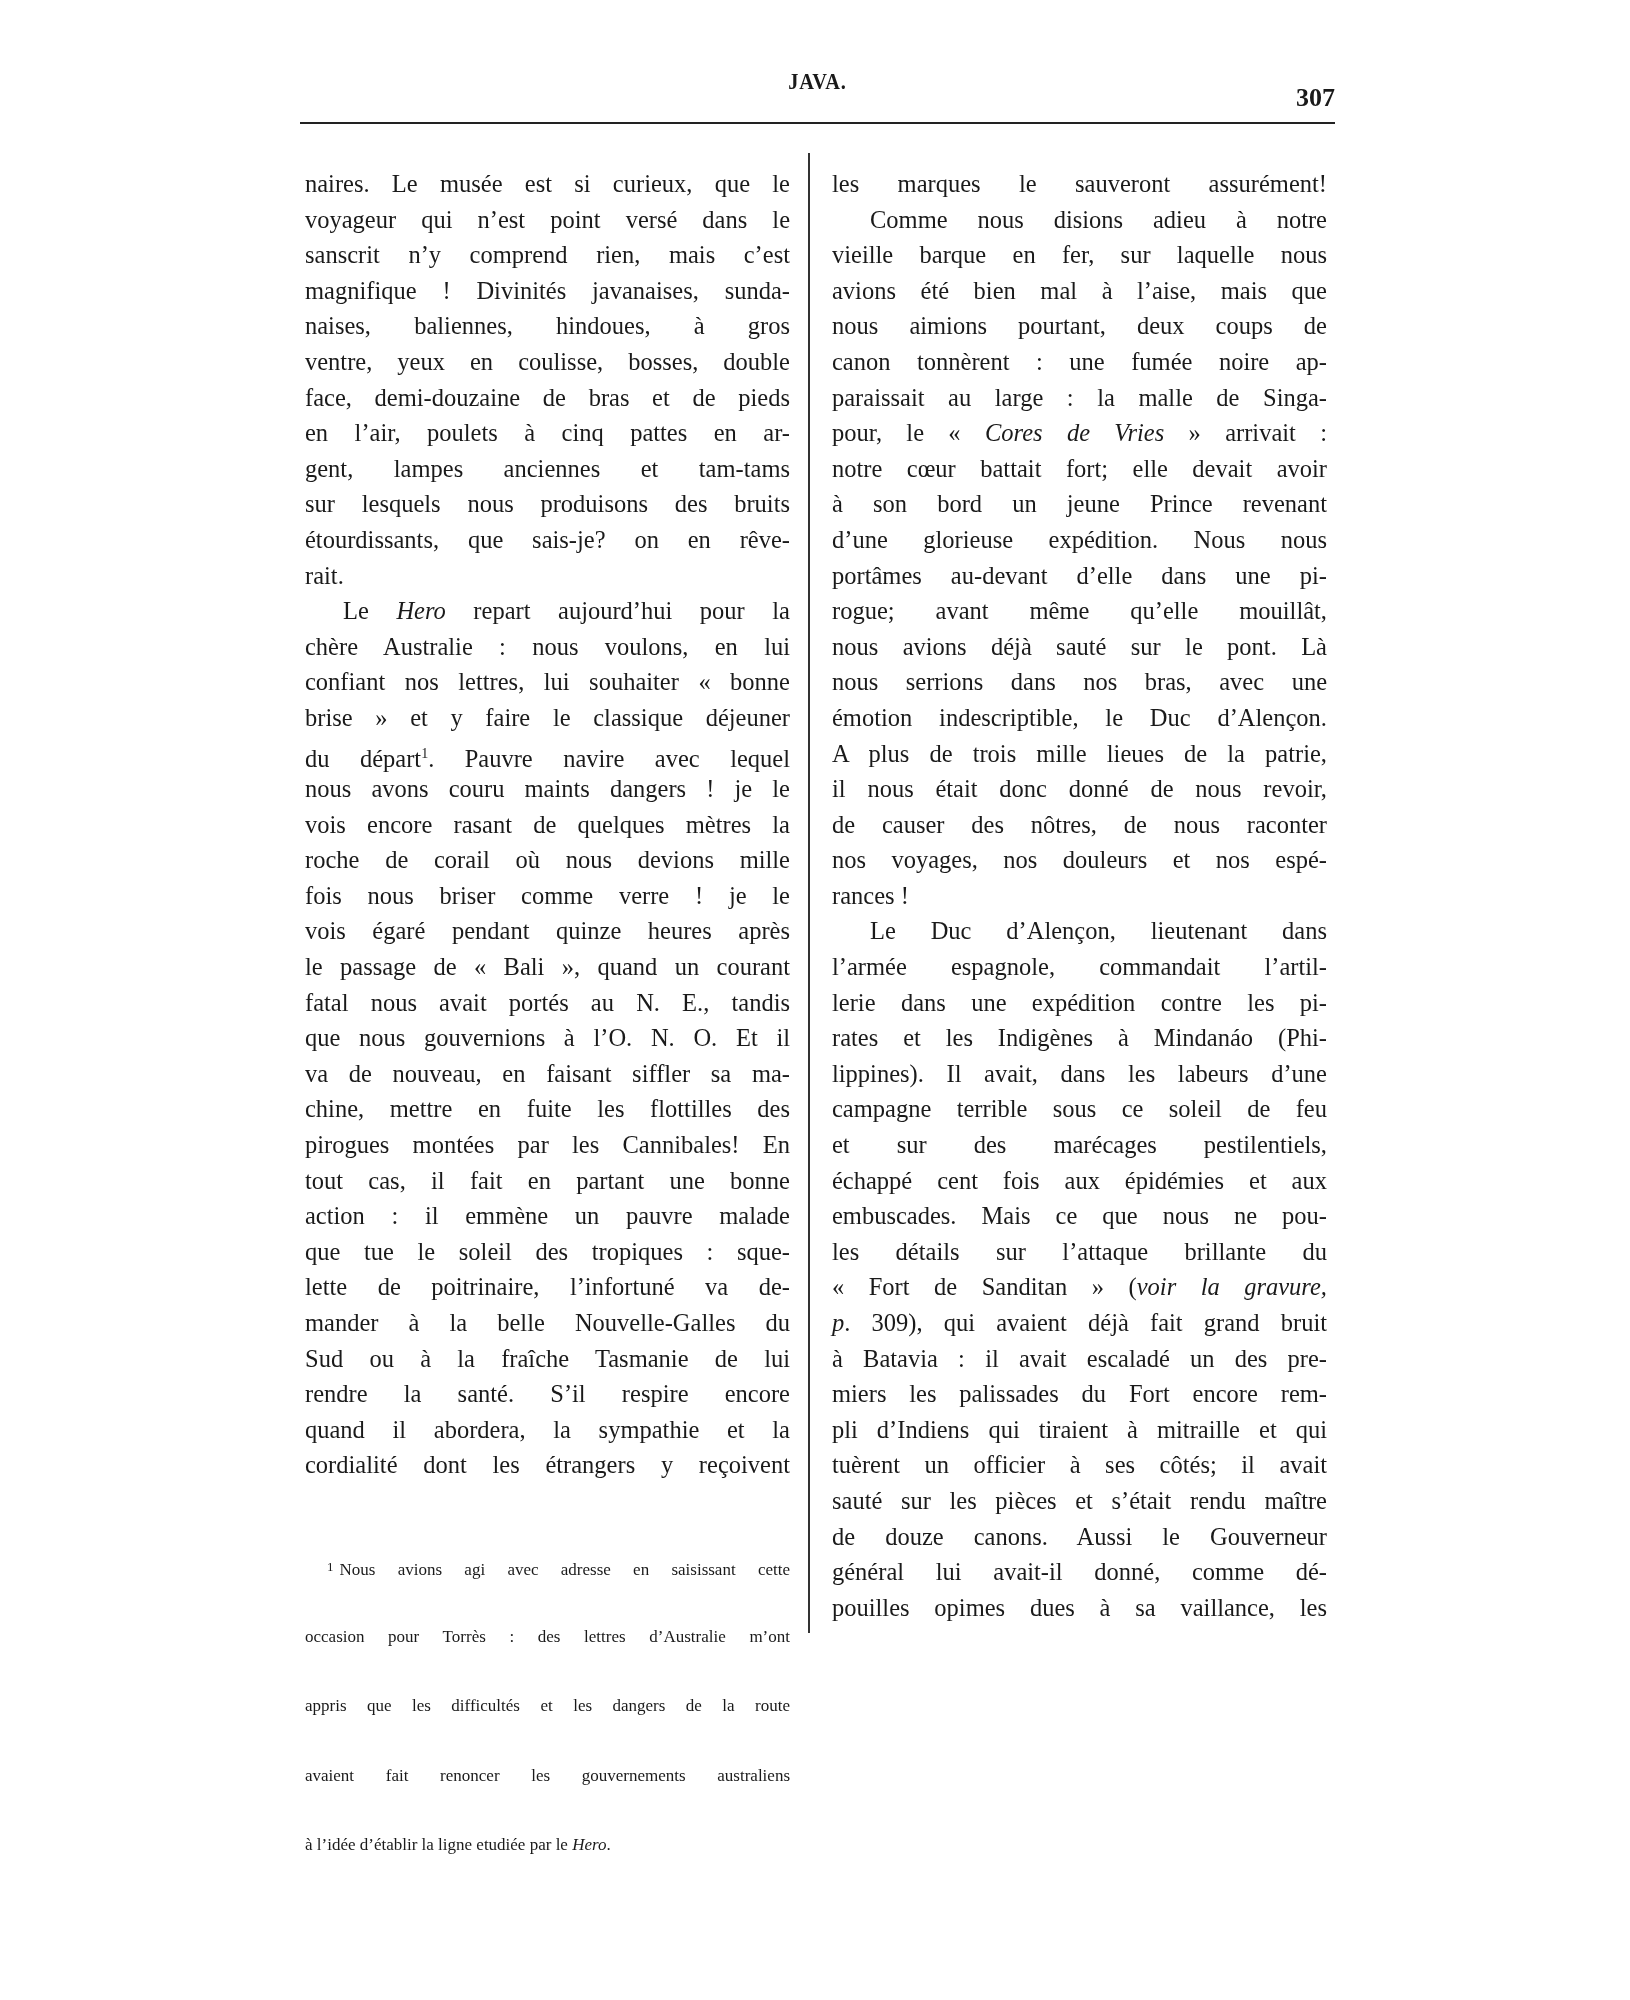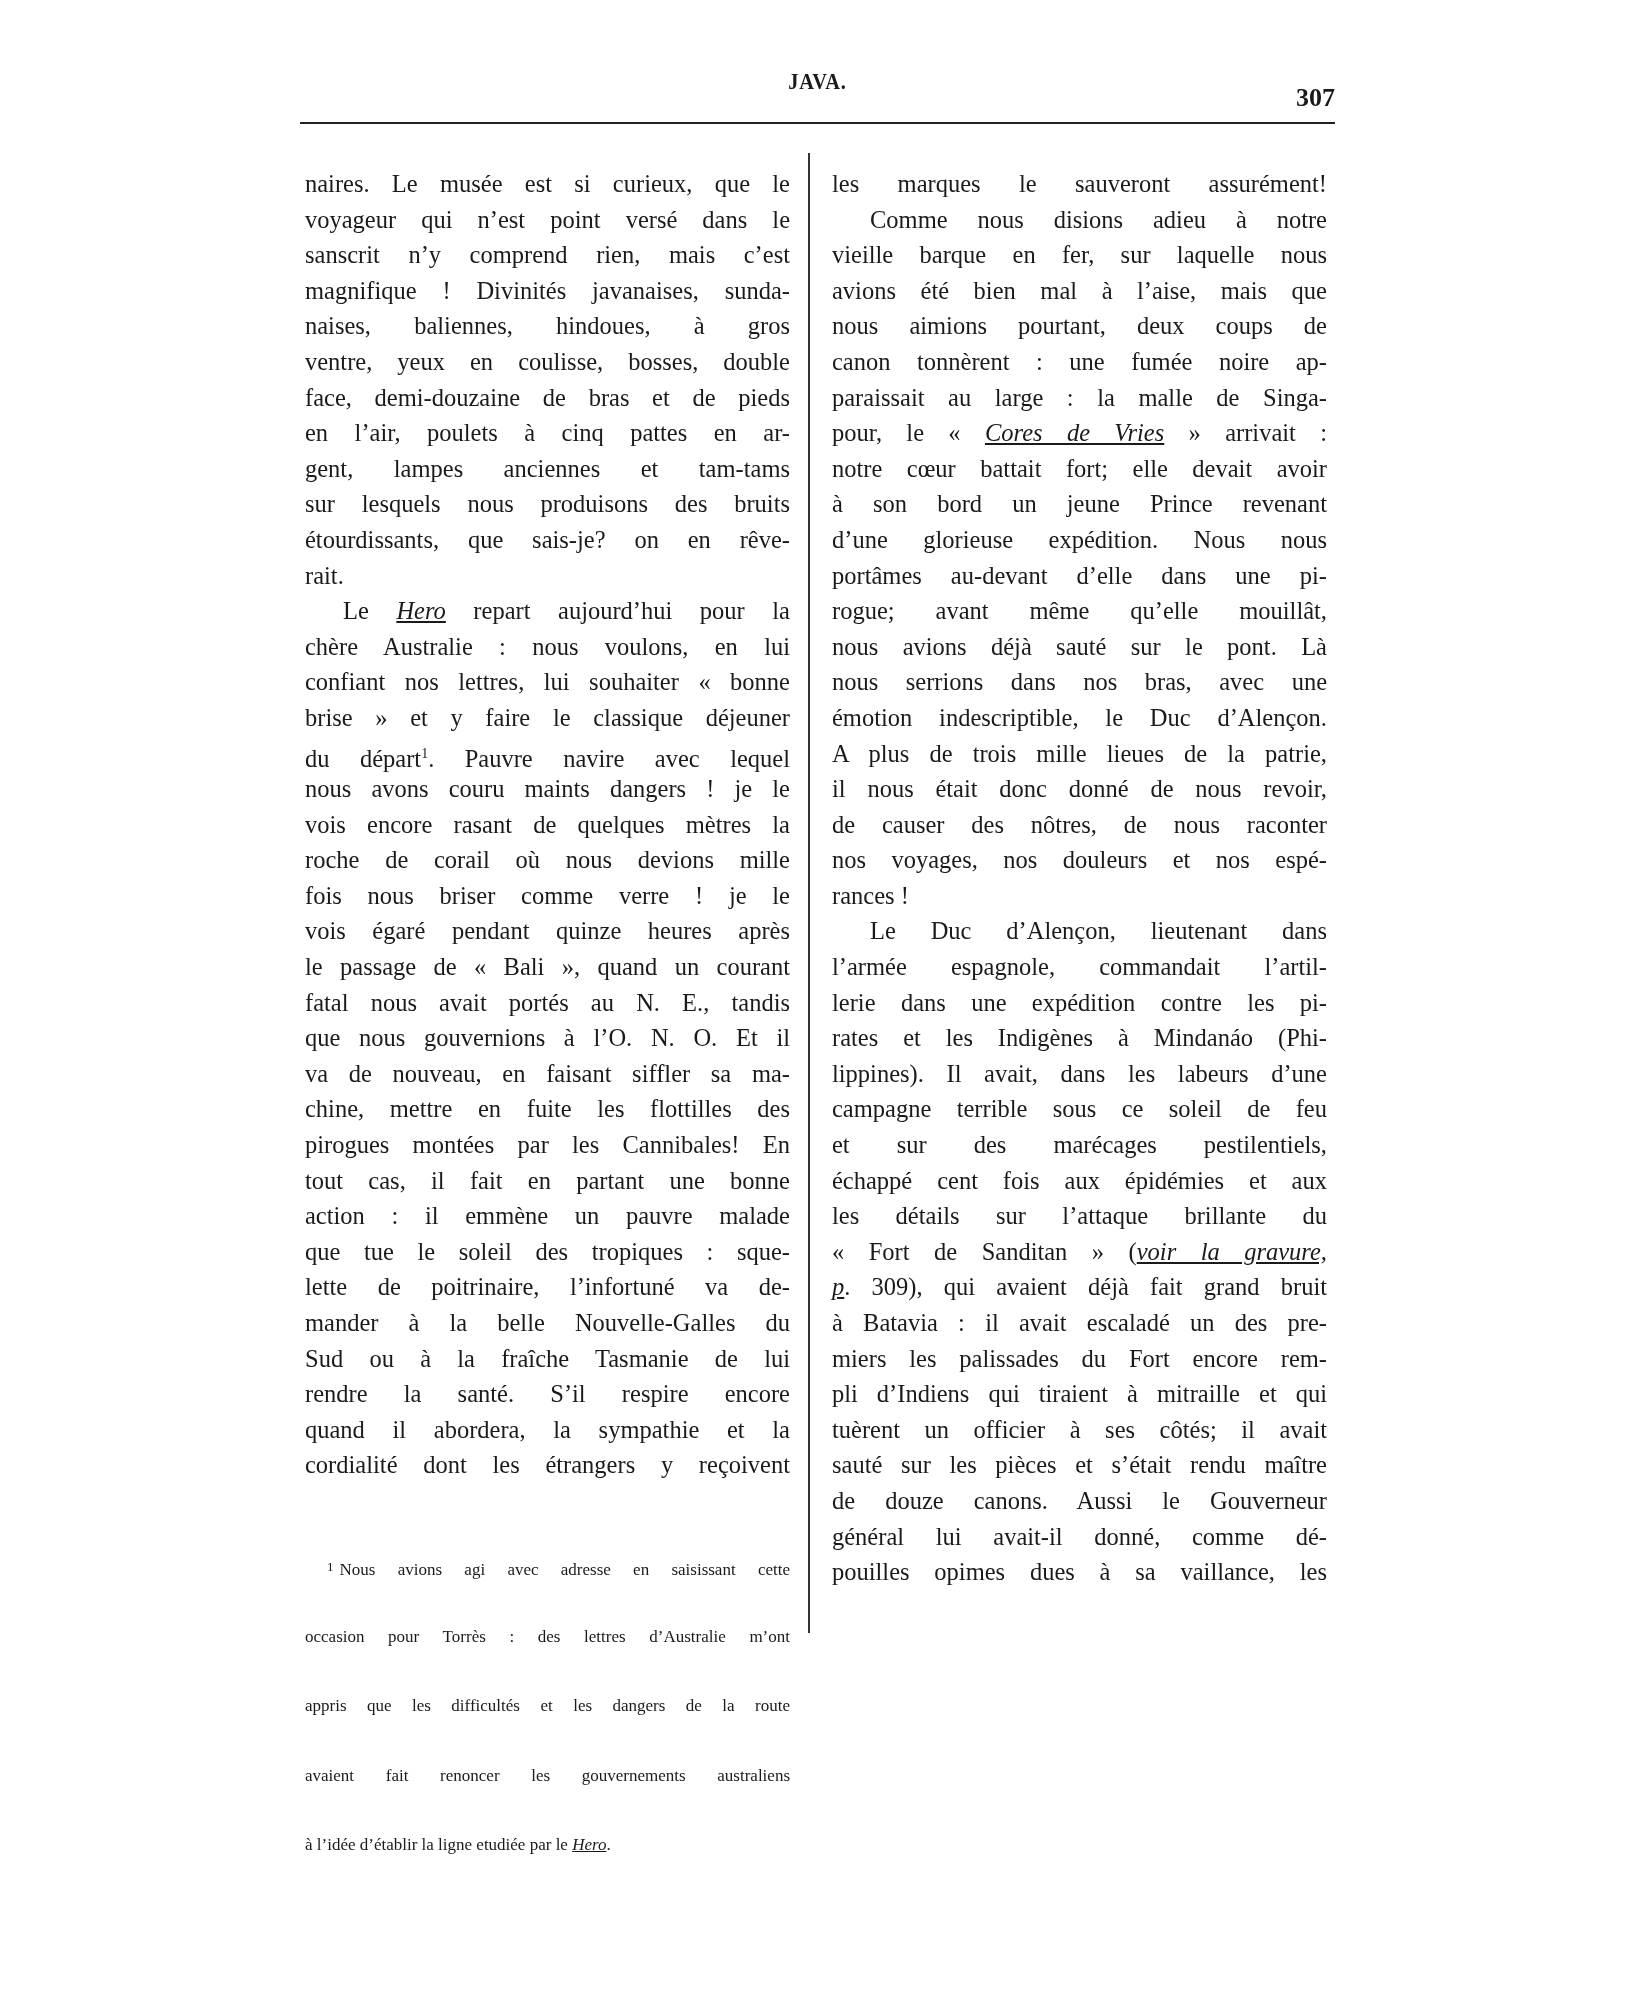--- a/index.html
+++ b/index.html
@@ -14,21 +14,21 @@
   .column { position: absolute; top: 166px; width: 485px; font-size: 24.5px; line-height: 35.6px;
             text-align: justify; }
   .col-left { left: 305px; }
   .col-right { left: 832px; width: 495px; }
   .line { display: block; white-space: nowrap; text-align-last: justify; height: 35.6px; overflow: visible; }
   .line.last { text-align-last: left; }
   .line.indent { padding-left: 38px; }
   .footnotes { position: absolute; top: 1510px; left: 305px; width: 485px; font-size: 17px; line-height: 25.5px; }
   .footnotes .line { height: 25.5px; margin-top: 44px; }
   .fn-num { font-size: 13px; vertical-align: 4px; margin-right: 6px; }
-  i { font-style: italic; text-decoration: underline; }
+  i { font-style: italic; }
   .sup { font-size: 14px; vertical-align: 9px; }
 </style>
 </head>
 <body>
 
 <div class="running-head">
   <div class="running-title">JAVA.</div>
   <div class="page-number">307</div>
 </div>
 <div class="head-rule"></div>
@@ -105,20 +105,21 @@
   <span class="line">nos voyages, nos douleurs et nos espé-</span>
   <span class="line last">rances !</span>
   <span class="line indent">Le Duc d’Alençon, lieutenant dans</span>
   <span class="line">l’armée espagnole, commandait l’artil-</span>
   <span class="line">lerie dans une expédition contre les pi-</span>
   <span class="line">rates et les Indigènes à Mindanáo (Phi-</span>
   <span class="line">lippines). Il avait, dans les labeurs d’une</span>
   <span class="line">campagne terrible sous ce soleil de feu</span>
   <span class="line">et sur des marécages pestilentiels,</span>
   <span class="line">échappé cent fois aux épidémies et aux</span>
+  <span class="line">embuscades. Mais ce que nous ne pou-</span>
   <span class="line">les détails sur l’attaque brillante du</span>
   <span class="line"><span>« Fort de Sanditan » (</span><i>voir la gravure,</i></span>
   <span class="line"><i>p</i><span>. 309), qui avaient déjà fait grand bruit</span></span>
   <span class="line">à Batavia : il avait escaladé un des pre-</span>
   <span class="line">miers les palissades du Fort encore rem-</span>
   <span class="line">pli d’Indiens qui tiraient à mitraille et qui</span>
   <span class="line">tuèrent un officier à ses côtés; il avait</span>
   <span class="line">sauté sur les pièces et s’était rendu maître</span>
   <span class="line">de douze canons. Aussi le Gouverneur</span>
   <span class="line">général lui avait-il donné, comme dé-</span>

